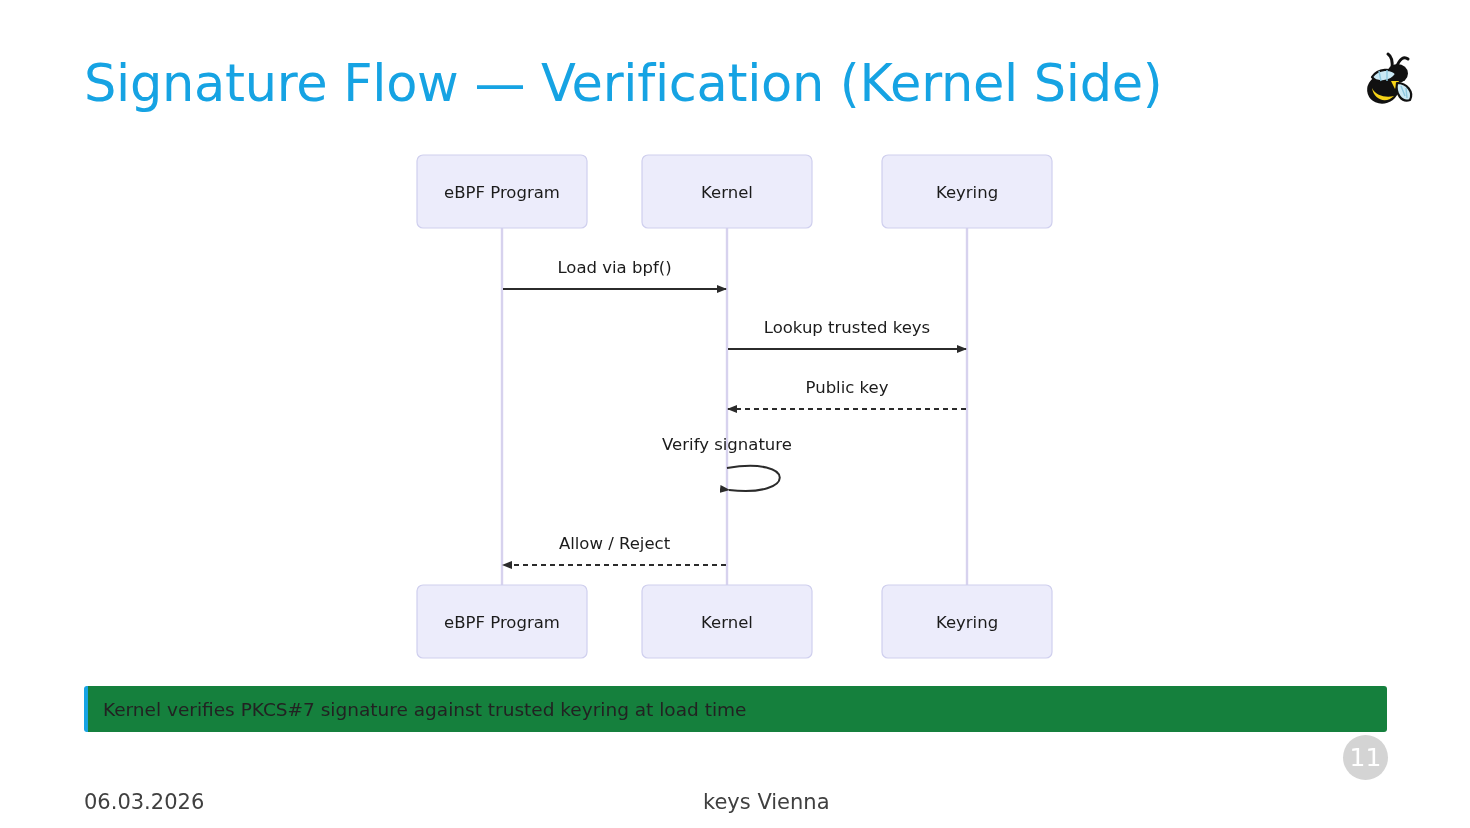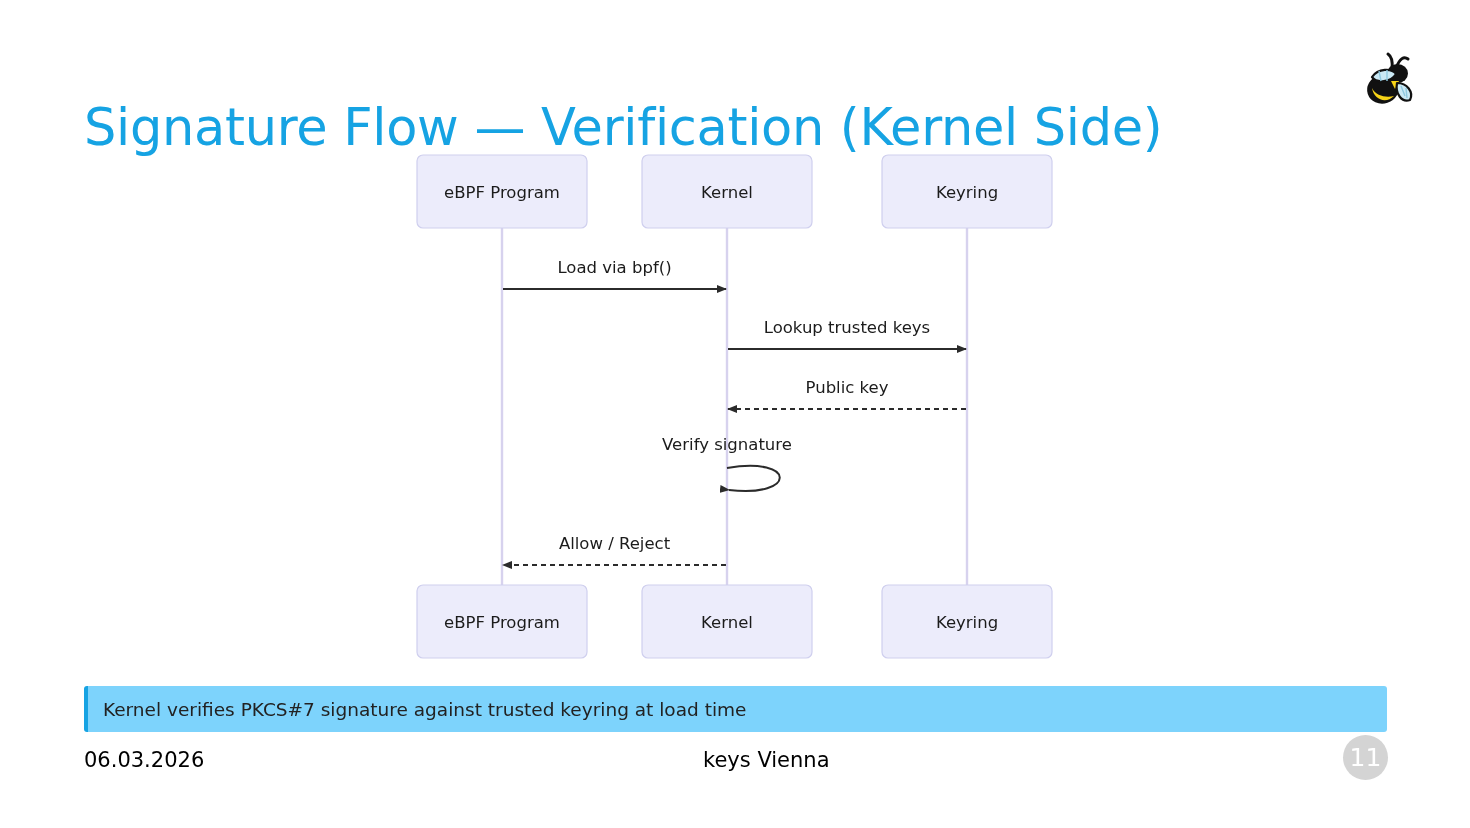--- a/index.html
+++ b/index.html
@@ -21,21 +21,20 @@
     position: absolute;
     left: 84px;
     top: 55px;
     font-family: "DejaVu Sans", sans-serif;
     font-size: 51px;
     font-weight: 400;
     color: #16a3e3;
     letter-spacing: -0.3px;
     white-space: nowrap;
     line-height: 1.15;
-    margin-top: 44px;
   }
 
   
   #bee-logo {
     position: absolute;
     left: 1352px;
     top: 48px;
     width: 70px;
     height: 70px;
   }
@@ -49,42 +48,43 @@
     height: 545px;
   }
 
   
   #callout {
     position: absolute;
     left: 84px;
     top: 686px;
     width: 1303px;
     height: 46px;
-    background: #7dd3fc;
+    background: #15803d;
     border-left: 4px solid #16a3e3;
     border-radius: 3px;
     box-sizing: border-box;
     display: flex;
     align-items: center;
   }
   #callout-text {
     font-family: "DejaVu Sans", sans-serif;
     font-size: 18.5px;
     color: #222222;
     padding-left: 15px;
     white-space: nowrap;
   }
 
   
   .footer-text {
     position: absolute;
     font-family: "DejaVu Sans", sans-serif;
     font-size: 21px;
-    color: #000000;
+    color: #404040;
     font-weight: 400;
+    margin-top: 42px;
   }
   #footer-date { left: 84px; top: 748px; }
   #footer-event { left: 703px; top: 748px; }
 
   #page-badge {
     position: absolute;
     left: 1343px;
     top: 735px;
     width: 45px;
     height: 45px;

